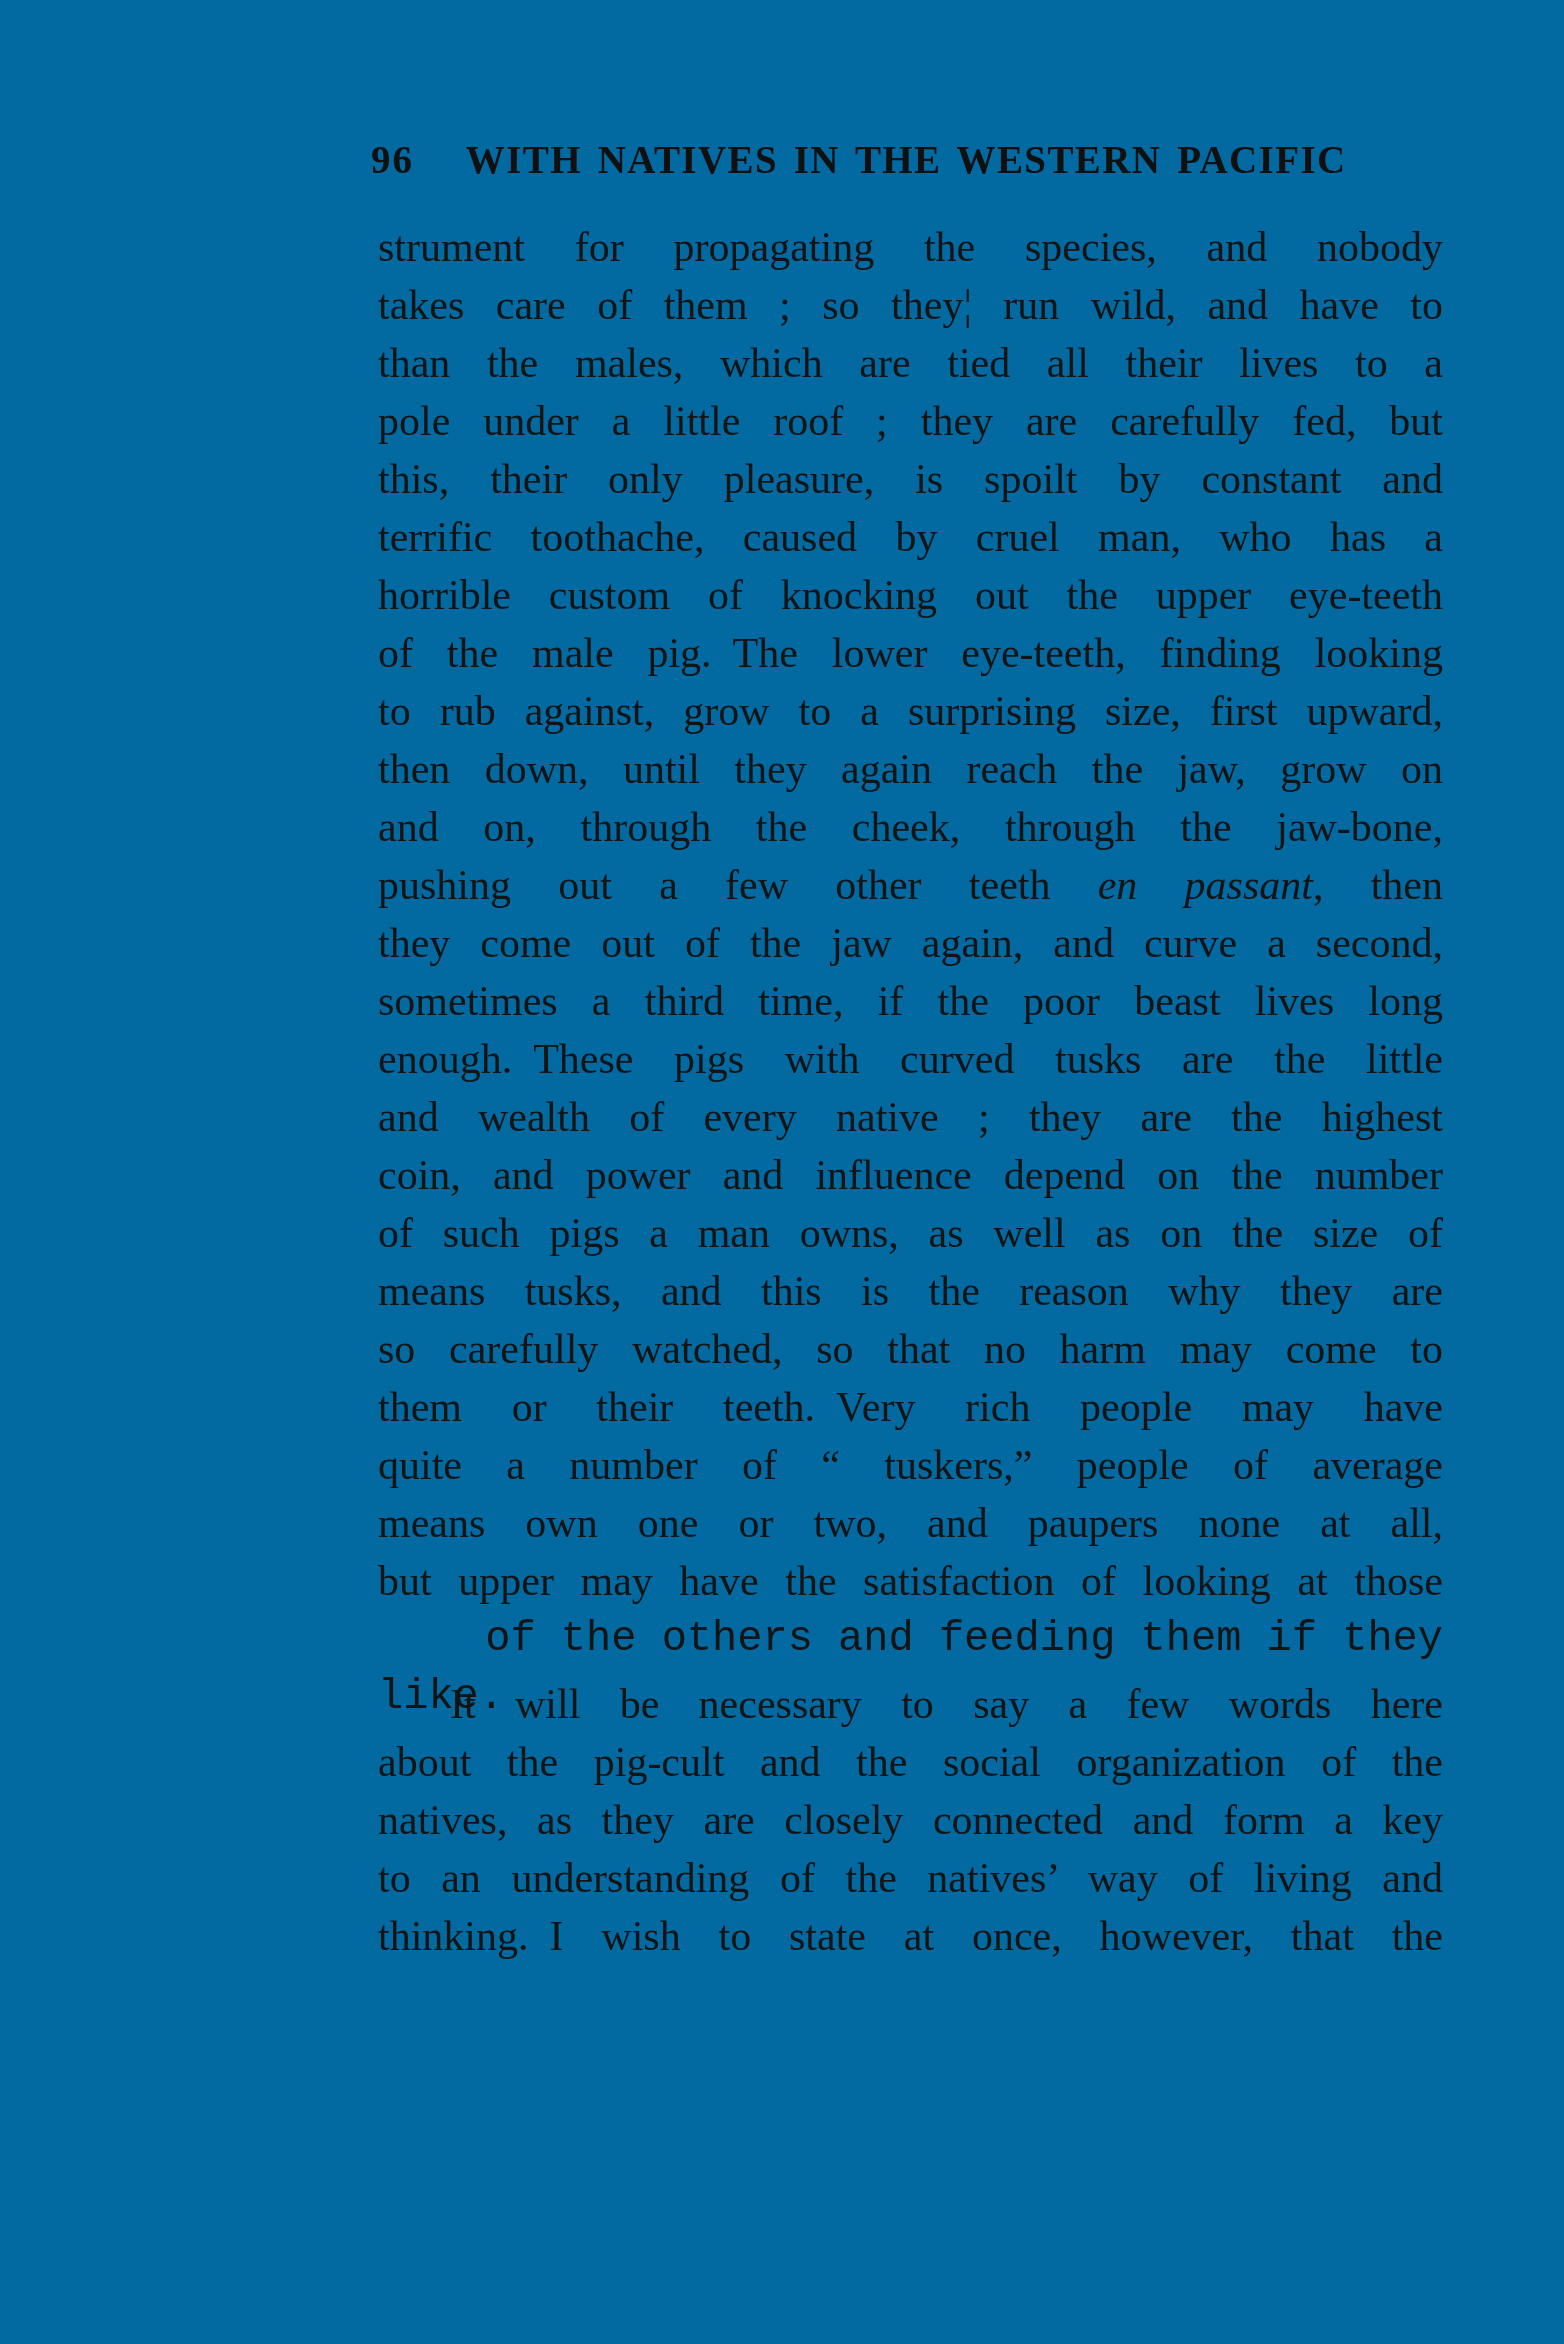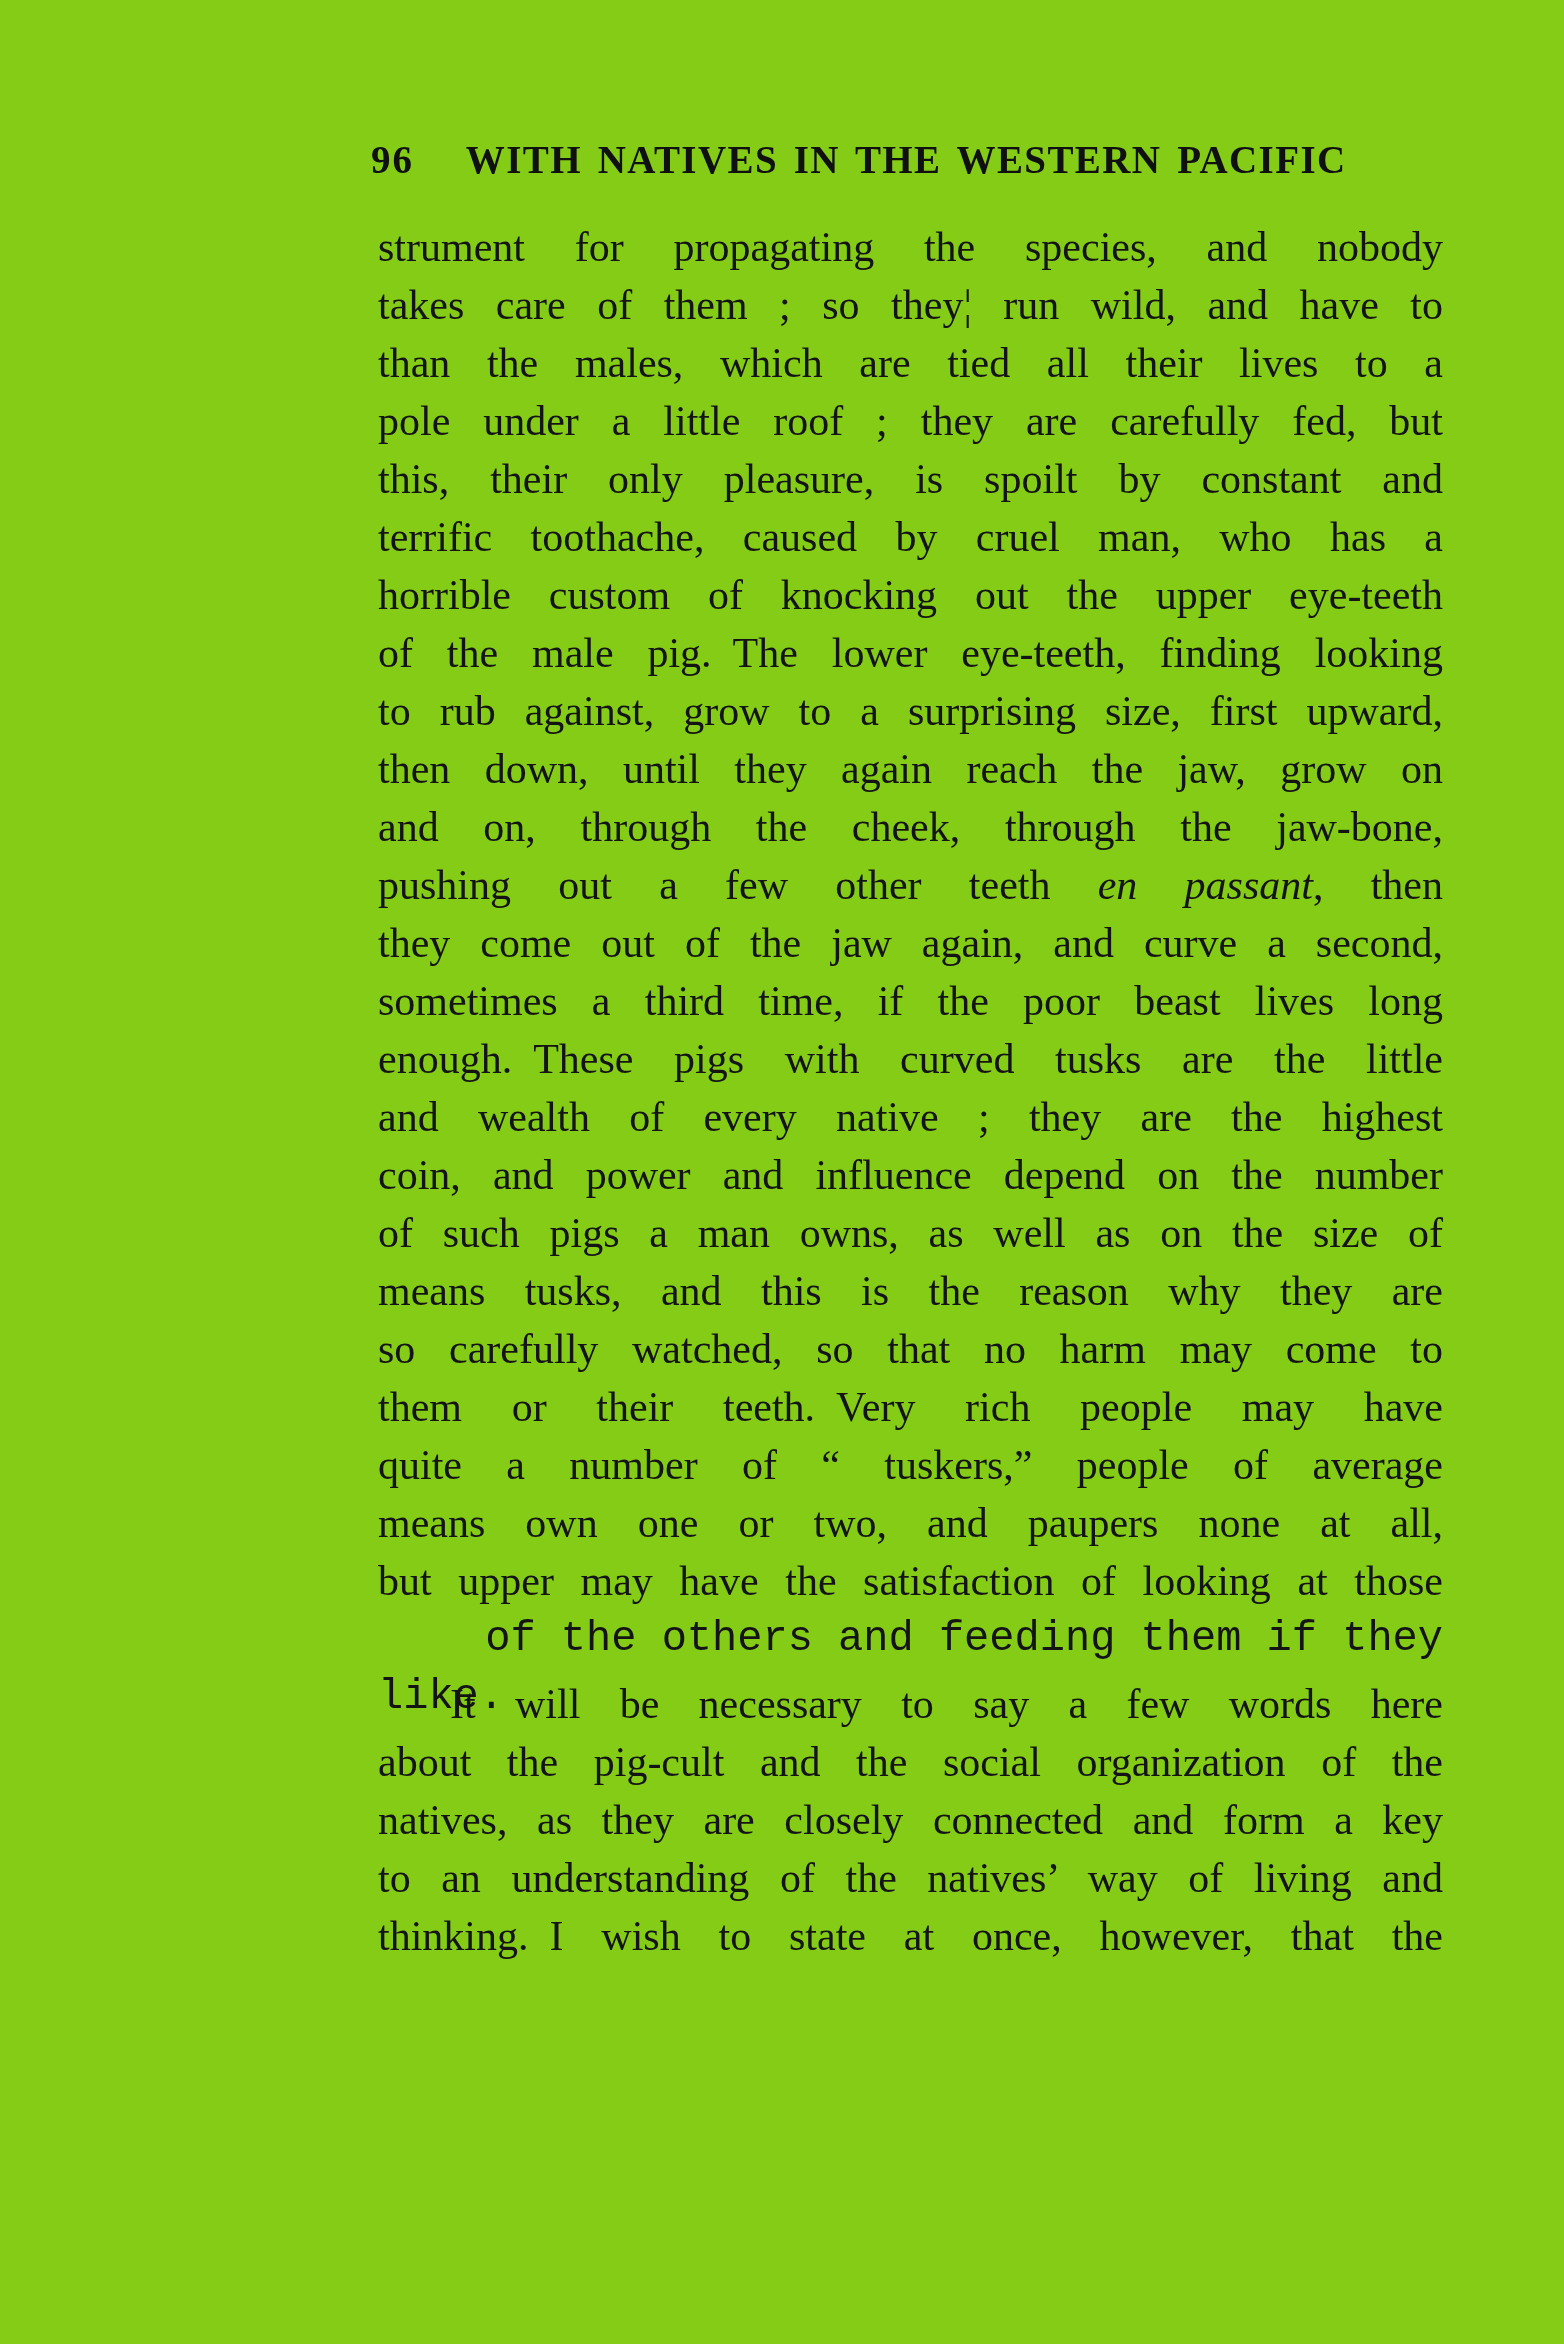--- a/index.html
+++ b/index.html
@@ -5,21 +5,21 @@
   html, body { margin: 0; padding: 0; }
   body {
     width: 1565px; height: 2345px;
     background: #ffffff;
     font-family: "Liberation Serif", "DejaVu Serif", serif;
     overflow: hidden;
   }
   .page {
     position: relative;
     width: 1565px; height: 2345px;
-    background: #84cc16;
+    background: #0369a1;
     color: #121212;
   }
   .running-header {
     position: absolute;
     left: 371px; top: 139px;
     width: 1081px;
     font-size: 39px;
     font-weight: bold;
     line-height: 41px;
     white-space: nowrap;

